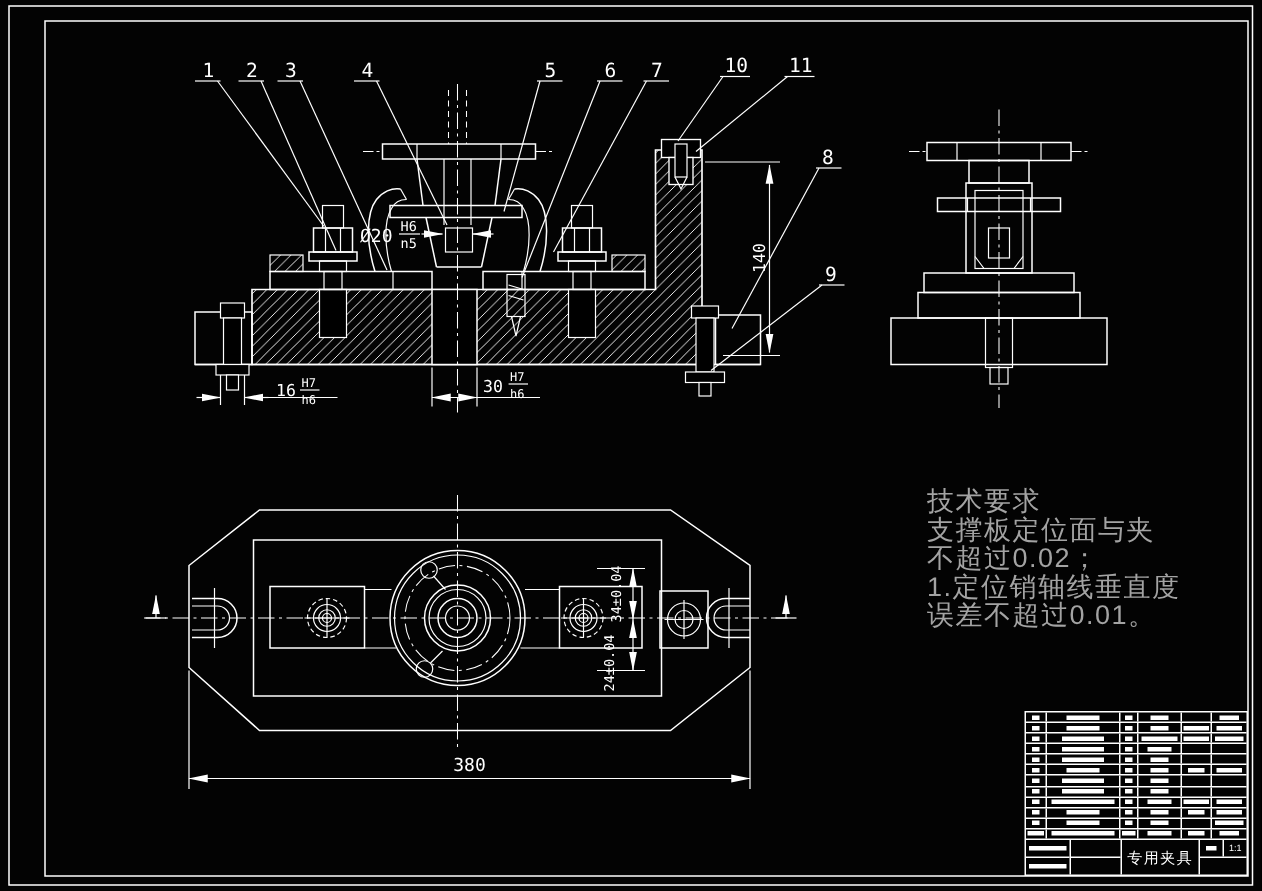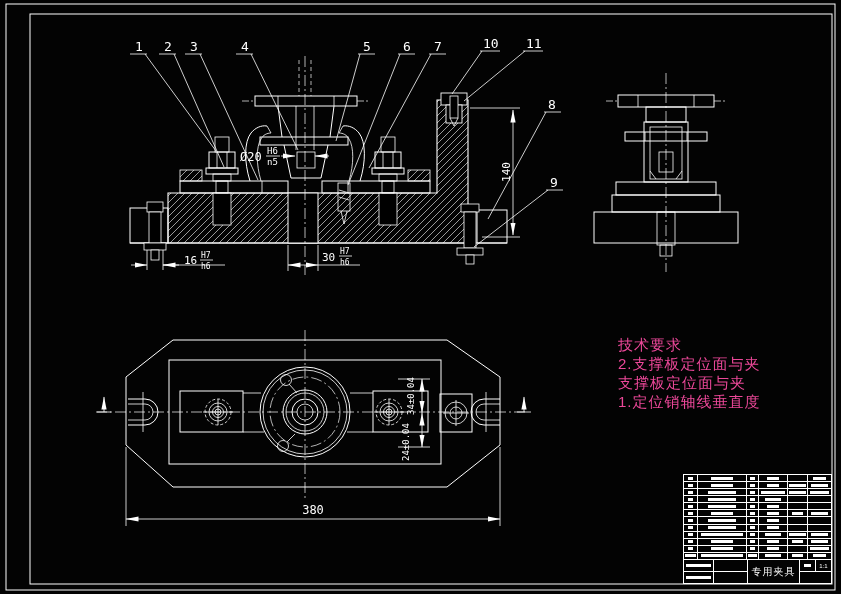--- a/index.html
+++ b/index.html
@@ -6,22 +6,22 @@
   #sheet{position:relative;width:841px;height:594px;background:#030303;overflow:hidden;
          font-family:"Liberation Sans", sans-serif;}
   svg{position:absolute;left:0;top:0;}
   svg .ln{stroke:#fff;stroke-width:1;fill:none;}
   svg .thin{stroke:#fff;stroke-width:.8;fill:none;}
   svg .cl{stroke:#fff;stroke-width:.7;fill:none;stroke-dasharray:11 3 2 3;}
   svg .ph{stroke:#fff;stroke-width:.7;fill:none;stroke-dasharray:7 2 2 2;}
   svg .hid{stroke:#fff;stroke-width:.7;fill:none;stroke-dasharray:4 3;}
   svg text{fill:#fff;stroke:none;font-family:"DejaVu Sans Mono", monospace;}
   .t11{font-size:11px;} .t12{font-size:12px;} .t8{font-size:8px;} .t9{font-size:9px;}
-  #tech{position:absolute;left:618px;top:325px;width:215px;color:#ec4899;
-        font-size:15px;line-height:19px;letter-spacing:1px;white-space:nowrap;margin-top:10px;}
+  #tech{position:absolute;left:618px;top:325px;width:215px;color:#a3a3a3;
+        font-size:18px;line-height:19px;letter-spacing:1px;white-space:nowrap;}
   
   #tb{position:absolute;left:683px;top:474px;width:149px;height:110px;
       border:1px solid #fff;box-sizing:border-box;display:flex;flex-direction:column;color:#fff;}
   #tb .rows{flex:1;display:flex;flex-direction:column;}
   #tb .r{flex:1;display:flex;border-bottom:1px solid #fff;}
   #tb .c{border-right:1px solid #fff;display:flex;align-items:center;justify-content:center;}
   #tb .c:last-child{border-right:none;}
   #tb .c1{width:13px;} #tb .c2{width:48px;} #tb .c3{width:11px;} #tb .c4{width:28px;} #tb .c5{width:19px;} #tb .c6{flex:1;}
   .sm{height:3px;background:#fff;}
   .sa{width:72%;} .sb{width:45%;} .sc{width:86%;} .sd{width:60%;}
@@ -318,23 +318,24 @@
       <line x1="422" y1="379" x2="422" y2="413" class="thin" marker-start="url(#arS)" marker-end="url(#ar)"></line>
       <line x1="422" y1="413" x2="422" y2="447" class="thin" marker-start="url(#arS)" marker-end="url(#ar)"></line>
       <text x="414" y="396" class="t9" text-anchor="middle" transform="rotate(-90,414,396)">34±0.04</text>
       <text x="409" y="442" class="t9" text-anchor="middle" transform="rotate(-90,409,442)">24±0.04</text>
     </g>
   </g>
 </svg>
 
   <div id="tech">
     <div>技术要求</div>
-    <div>2.支撑板定位面与夹</div>
     <div>支撑板定位面与夹</div>
+    <div>不超过0.02；</div>
     <div>1.定位销轴线垂直度</div>
+    <div>误差不超过0.01。</div>
   </div>
 
   <div id="tb">
     <div class="rows">
       <div class="r">
           <div class="c c1">
             <span class="sm sb"></span>
           </div>
           <div class="c c2">
             <span class="sm sb"></span>

